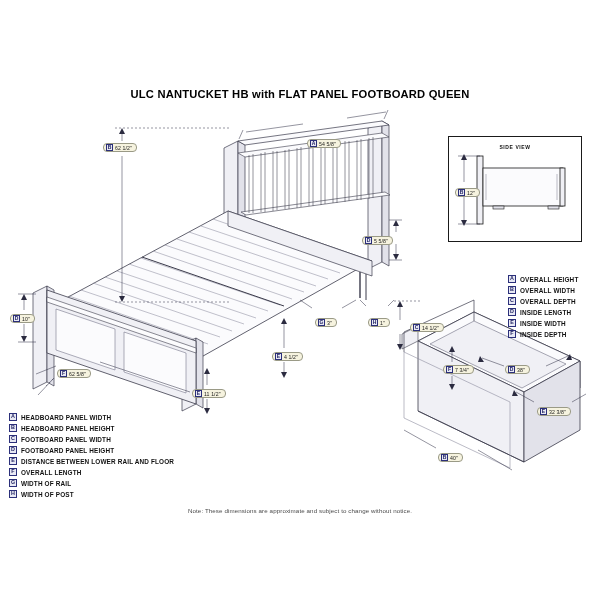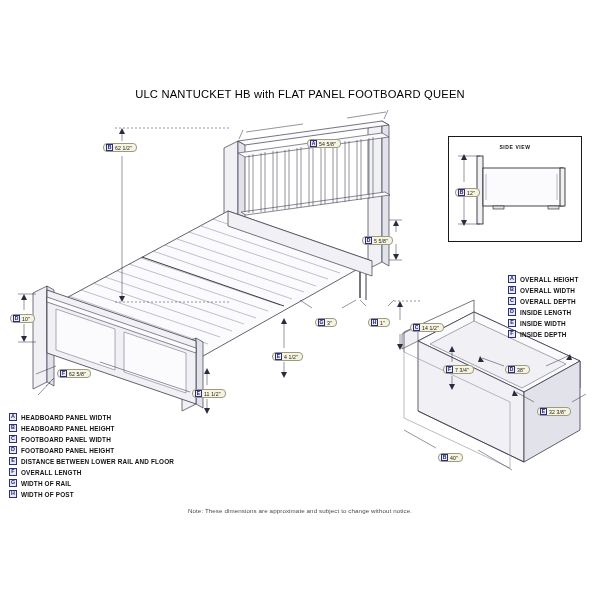--- a/index.html
+++ b/index.html
@@ -20,21 +20,21 @@
     left: 0; top: 0;
     width: 600px; height: 600px;
   }
   
   .title {
     position: absolute;
     left: 0; top: 88px;
     width: 600px;
     text-align: center;
     font-size: 11.2px;
-    font-weight: normal;
+    font-weight: bold;
     letter-spacing: 0.2px;
     color: #000;
   }
   
   .note {
     position: absolute;
     left: 0; top: 507px;
     width: 600px;
     text-align: center;
     font-size: 6.2px;

